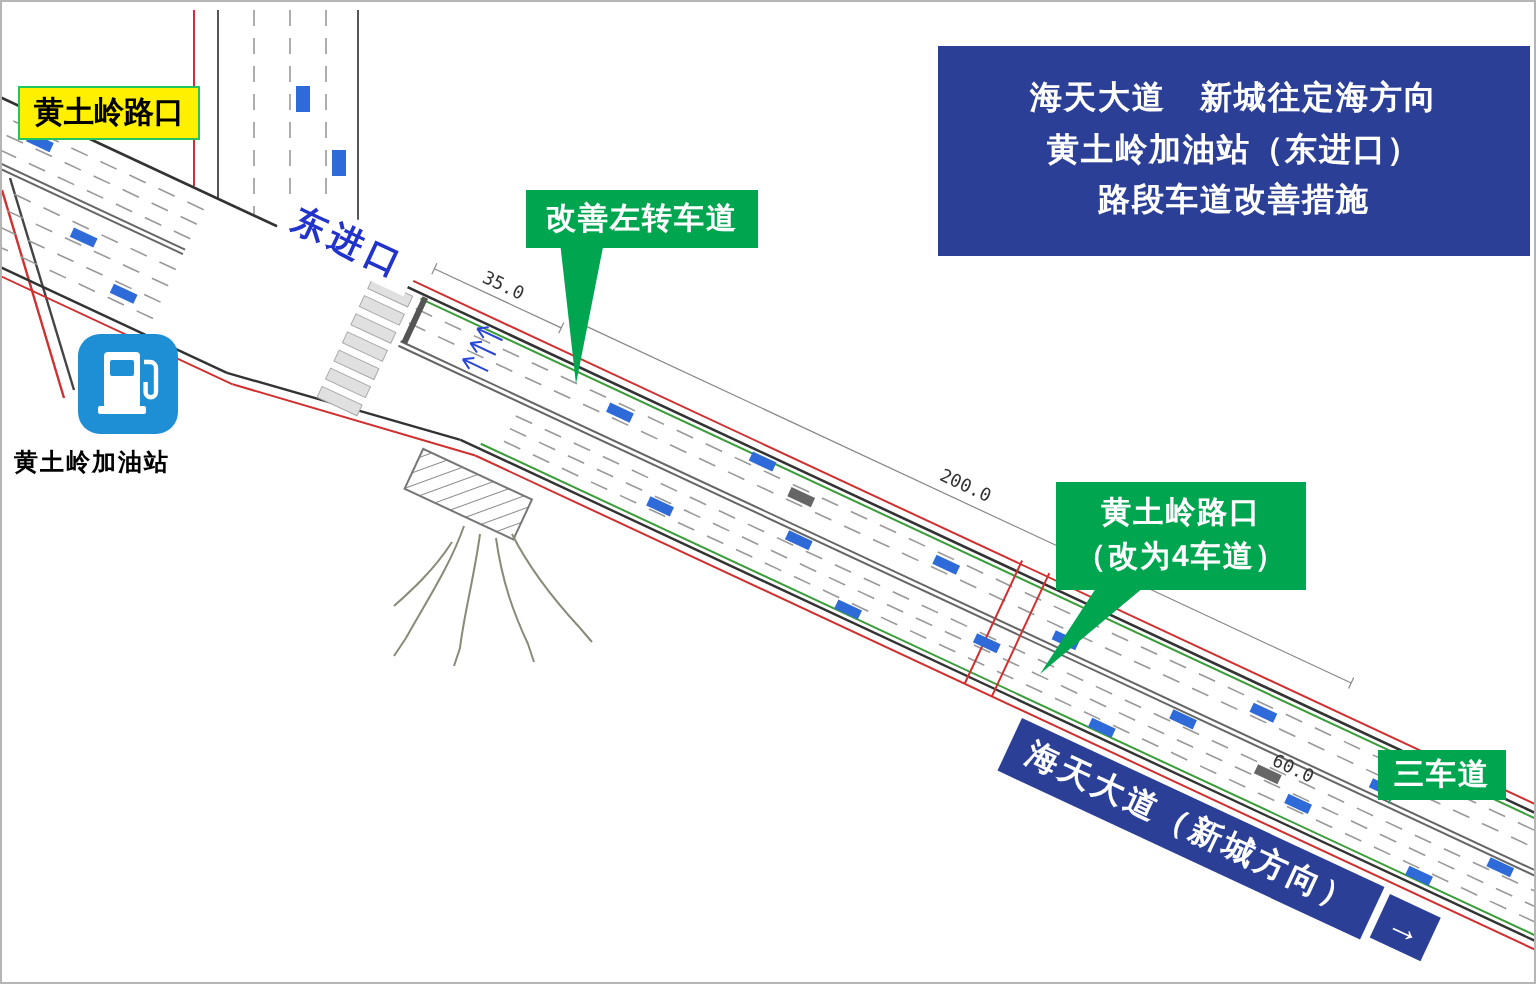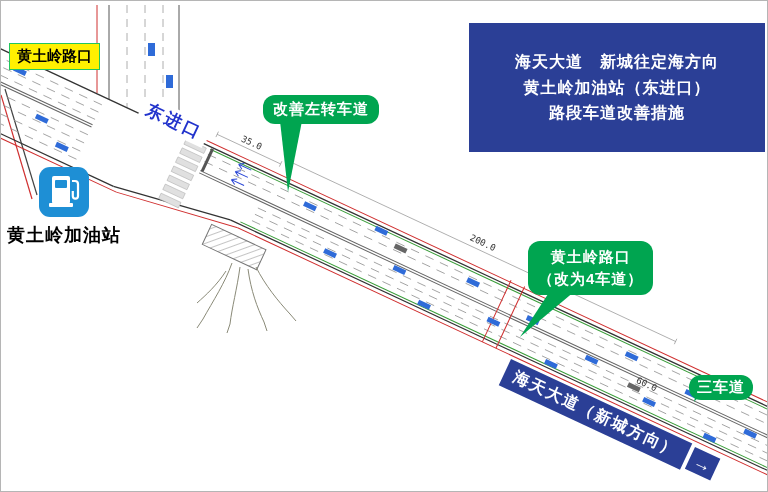--- a/index.html
+++ b/index.html
@@ -10,47 +10,47 @@
   }
   .stage svg.plan{position:absolute;left:0;top:0;}
   .overlay{position:absolute;white-space:nowrap;}
   .yellow-label{
     left:8px;top:10px;background:#FFF000;color:#000;font-size:15px;font-weight:bold;
     padding:3px 7px;border:1px solid #22c55e;margin-top:32px;
   }
   .info-box{
     left:468px;top:22px;width:288px;background:#2B3F96;color:#fff;
     font-size:16px;font-weight:bold;text-align:center;line-height:1.6;
-    padding:26px 4px;letter-spacing:1px;
+    padding:14px 4px;letter-spacing:1px;
   }
   .east-label{
     left:146px;top:94px;color:#2233CC;background:#fff;font-size:17px;font-weight:bold;
     letter-spacing:3px;padding:1px 6px;transform:rotate(25deg);transform-origin:left top;
   }
   .callout{
     background:#00A550;color:#fff;font-weight:bold;font-size:15px;text-align:center;
-    padding:5px 10px;letter-spacing:1px;border-radius:12px;
+    padding:5px 10px;letter-spacing:1px;
   }
   .callout1{left:262px;top:94px;}
   .callout2{left:527px;top:240px;line-height:1.45;}
   .callout3{left:688px;top:350px;padding:3px 8px;margin-top:24px;}
   .banner{
     left:510px;top:358px;background:#2B3F96;color:#fff;font-size:16px;font-weight:bold;
     padding:4px 10px;letter-spacing:2px;transform:rotate(25deg);transform-origin:left top;
   }
   .banner-arrow{
     left:694px;top:446px;width:28px;height:24px;background:#2B3F96;color:#fff;
     font-size:18px;font-weight:bold;text-align:center;line-height:24px;
     transform:rotate(25deg);transform-origin:left top;
   }
   .gas-icon{
     left:38px;top:166px;width:50px;height:50px;background:#1E8FD5;border-radius:11px;
     display:flex;align-items:center;justify-content:center;
   }
-  .gas-label{left:6px;top:222px;color:#000;font-size:18px;font-weight:bold;letter-spacing:1px;}
+  .gas-label{left:6px;top:222px;color:#000;font-size:12px;font-weight:bold;letter-spacing:1px;}
   .dim-text{font-family:"DejaVu Sans Mono","Liberation Mono",monospace;}
 </style>
 </head>
 <body>
 
 <div class="stage">
 
   <svg class="plan" width="768" height="492" viewBox="0 0 768 492">
     <defs>
       <pattern id="hatch" width="6" height="6" patternUnits="userSpaceOnUse" patternTransform="rotate(45)">

